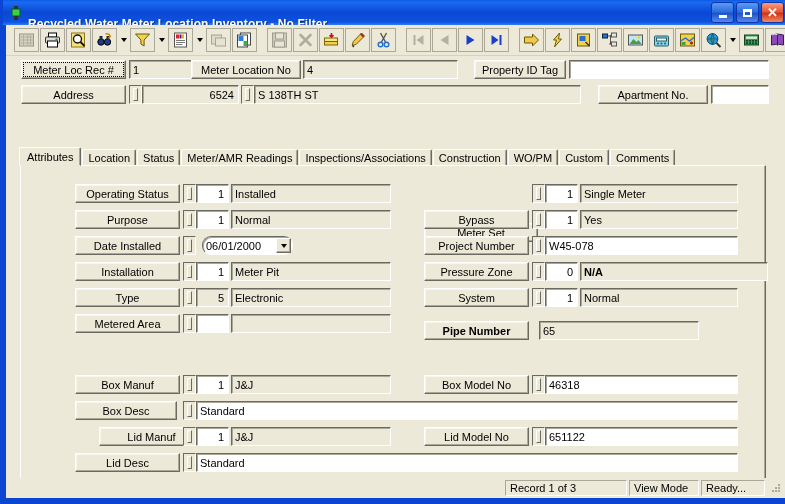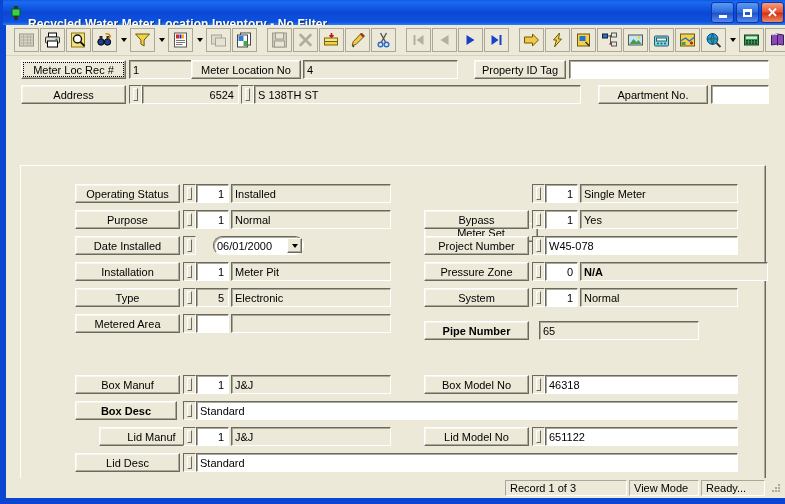--- a/index.html
+++ b/index.html
@@ -470,20 +470,31 @@
       <div class="fld gray num" style="left:136px;top:29px;width:97px;">6524</div>
       <div class="spin" style="left:235px;top:29px;">
           <u></u>
         </div>
       <div class="fld gray" style="left:248px;top:29px;width:327px;">S 138TH ST</div>
 
       <div class="lbtn" style="left:592px;top:29px;width:110px;">Apartment No.</div>
       <div class="fld" style="left:705px;top:29px;width:58px;"></div>
     </div>
 
+    <div class="tabstrip" id="tabstrip">
+        <div class="tab active">Attributes</div>
+        <div class="tab">Location</div>
+        <div class="tab">Status</div>
+        <div class="tab">Meter/AMR Readings</div>
+        <div class="tab">Inspections/Associations</div>
+        <div class="tab">Construction</div>
+        <div class="tab">WO/PM</div>
+        <div class="tab">Custom</div>
+        <div class="tab">Comments</div>
+      </div>
 
     <div class="tabpanel">
 
       <div class="lbtn" style="left:54px;top:18px;width:105px;">Operating Status</div>
       <div class="spin" style="left:162px;top:18px;">
           <u></u>
         </div>
       <div class="fld num" style="left:175px;top:18px;width:33px;">1</div>
       <div class="fld gray" style="left:210px;top:18px;width:160px;">Installed</div>
 
@@ -491,21 +502,21 @@
       <div class="spin" style="left:162px;top:44px;">
           <u></u>
         </div>
       <div class="fld num" style="left:175px;top:44px;width:33px;">1</div>
       <div class="fld gray" style="left:210px;top:44px;width:160px;">Normal</div>
 
       <div class="lbtn" style="left:54px;top:70px;width:105px;">Date Installed</div>
       <div class="spin" style="left:162px;top:70px;">
           <u></u>
         </div>
-      <div class="dateinput" style="left:192px;top:70px;width:91px;border-radius:9px;">
+      <div class="dateinput" style="left:181px;top:70px;width:91px;border-radius:9px;">
         <span>06/01/2000</span>
         <span class="ddbtn">
             <i></i>
           </span>
       </div>
 
       <div class="lbtn" style="left:54px;top:96px;width:105px;">Installation</div>
       <div class="spin" style="left:162px;top:96px;">
           <u></u>
         </div>
@@ -569,21 +580,21 @@
         </div>
       <div class="fld num" style="left:175px;top:209px;width:33px;">1</div>
       <div class="fld gray" style="left:210px;top:209px;width:160px;">J&amp;J</div>
 
       <div class="lbtn" style="left:403px;top:209px;width:105px;">Box Model No</div>
       <div class="spin" style="left:511px;top:209px;">
           <u></u>
         </div>
       <div class="fld" style="left:524px;top:209px;width:193px;">46318</div>
 
-      <div class="lbtn" style="left:54px;top:235px;width:102px;font-weight:bold;">Box Desc</div>
+      <div class="lbtn" style="left:54px;top:235px;width:102px;">Box Desc</div>
       <div class="spin" style="left:162px;top:235px;">
           <u></u>
         </div>
       <div class="fld" style="left:175px;top:235px;width:542px;">Standard</div>
 
       <div class="lbtn" style="left:54px;top:261px;width:105px;margin-left:24px;">Lid Manuf</div>
       <div class="spin" style="left:162px;top:261px;">
           <u></u>
         </div>
       <div class="fld num" style="left:175px;top:261px;width:33px;">1</div>

